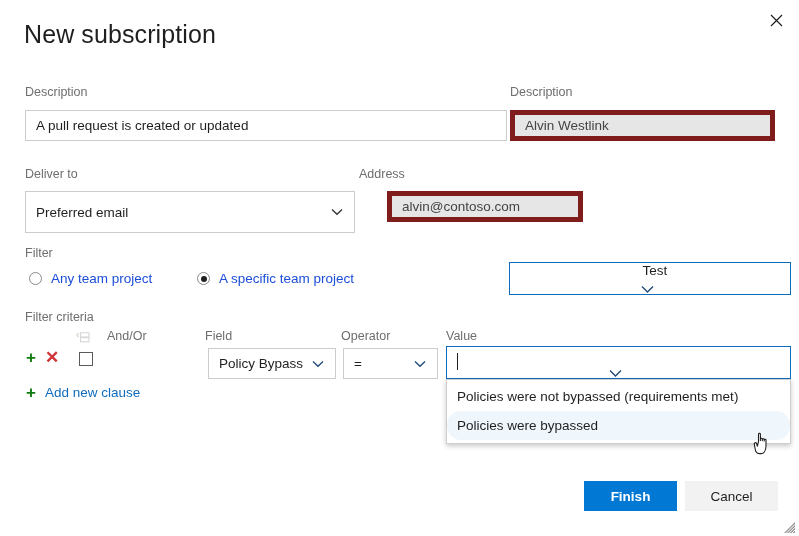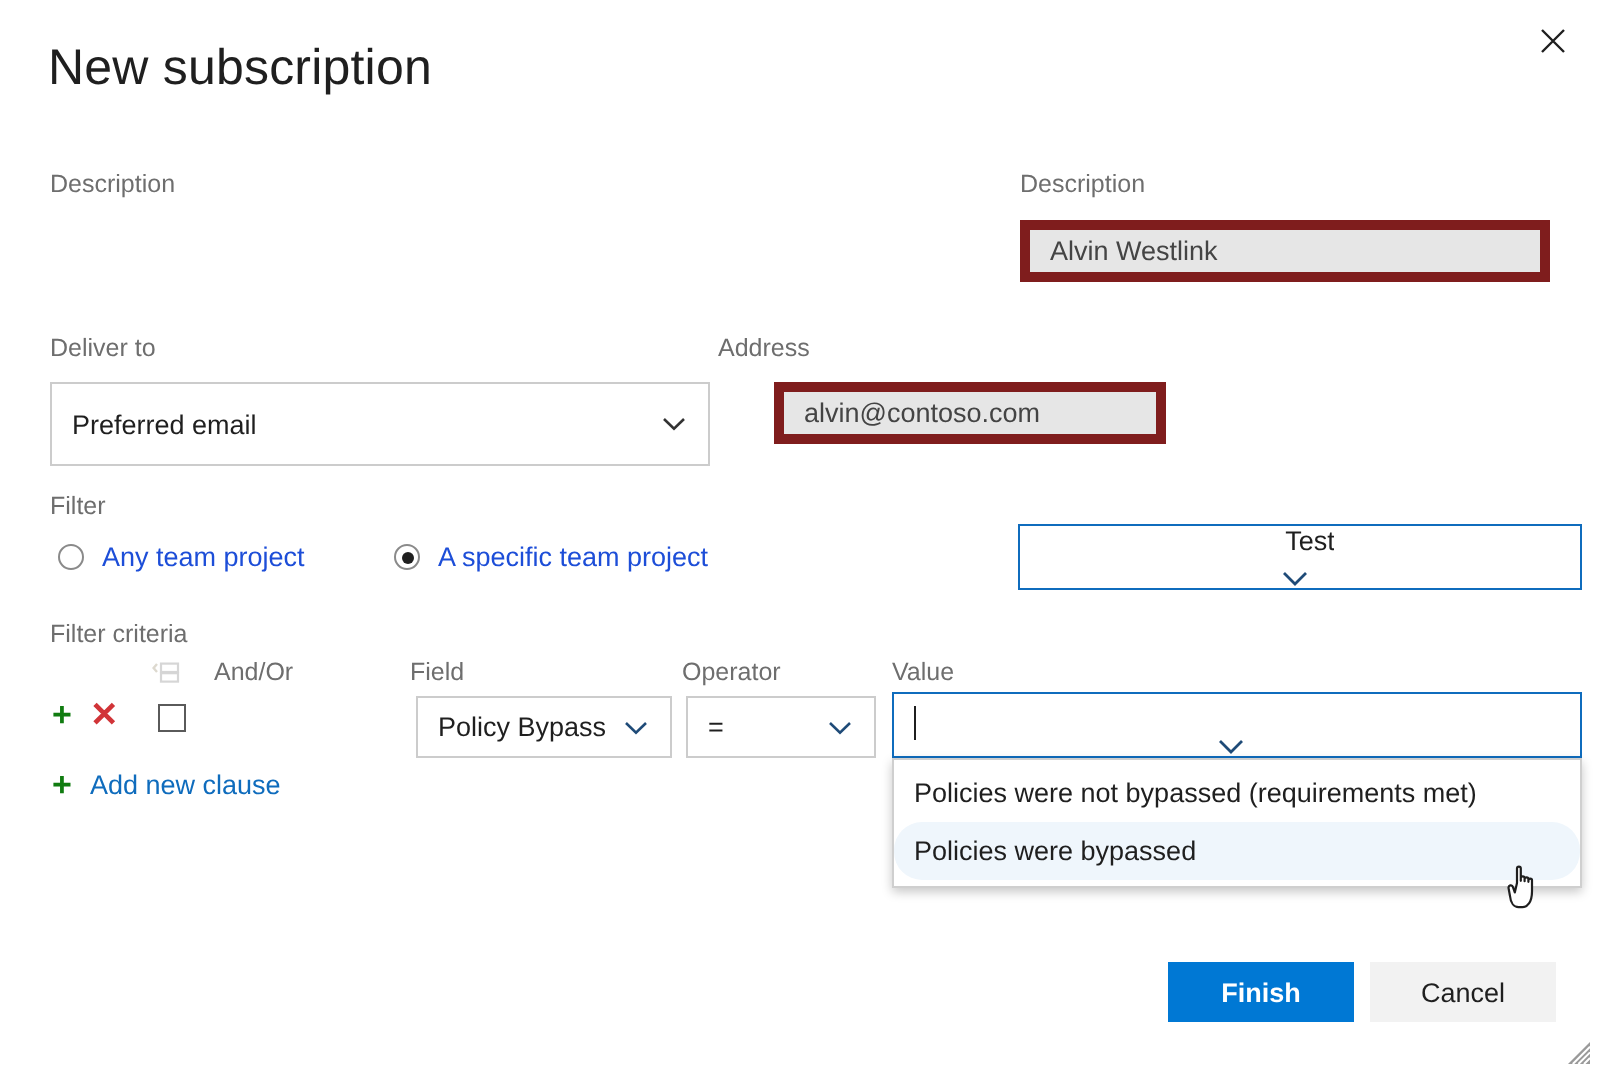--- a/index.html
+++ b/index.html
@@ -259,20 +259,21 @@
 
   <button class="close-btn" aria-label="Close">
     <svg width="13" height="13" viewBox="0 0 13 13">
       <path d="M1 1 L12 12 M12 1 L1 12" stroke="#1f1f1f" stroke-width="1.2" fill="none"></path>
     </svg>
   </button>
 
   <div class="dialog-title">New subscription</div>
 
   <div class="field-label" style="position:absolute;left:25px;top:84px;">Description</div>
+  <input class="txt-input" style="position: absolute; left: 25px; top: 110px; width: 482px; height: 31px;" value="A pull request is created or updated">
 
   <div class="field-label" style="position:absolute;left:510px;top:84px;">Description</div>
   <input class="txt-input readonly" style="position: absolute; left: 510px; top: 110px; width: 265px; height: 31px;" readonly="" value="Alvin Westlink">
 
   <div class="field-label" style="position:absolute;left:25px;top:166px;">Deliver to</div>
   <div class="combo" style="position:absolute;left:25px;top:191px;width:330px;height:42px;">
     <span class="combo-value">Preferred email</span>
     <span class="chev">
       <svg width="12" height="8" viewBox="0 0 12 8">
           <path d="M1 1.5 L6 6.3 L11 1.5" stroke="#333" stroke-width="1.3" fill="none"></path>

